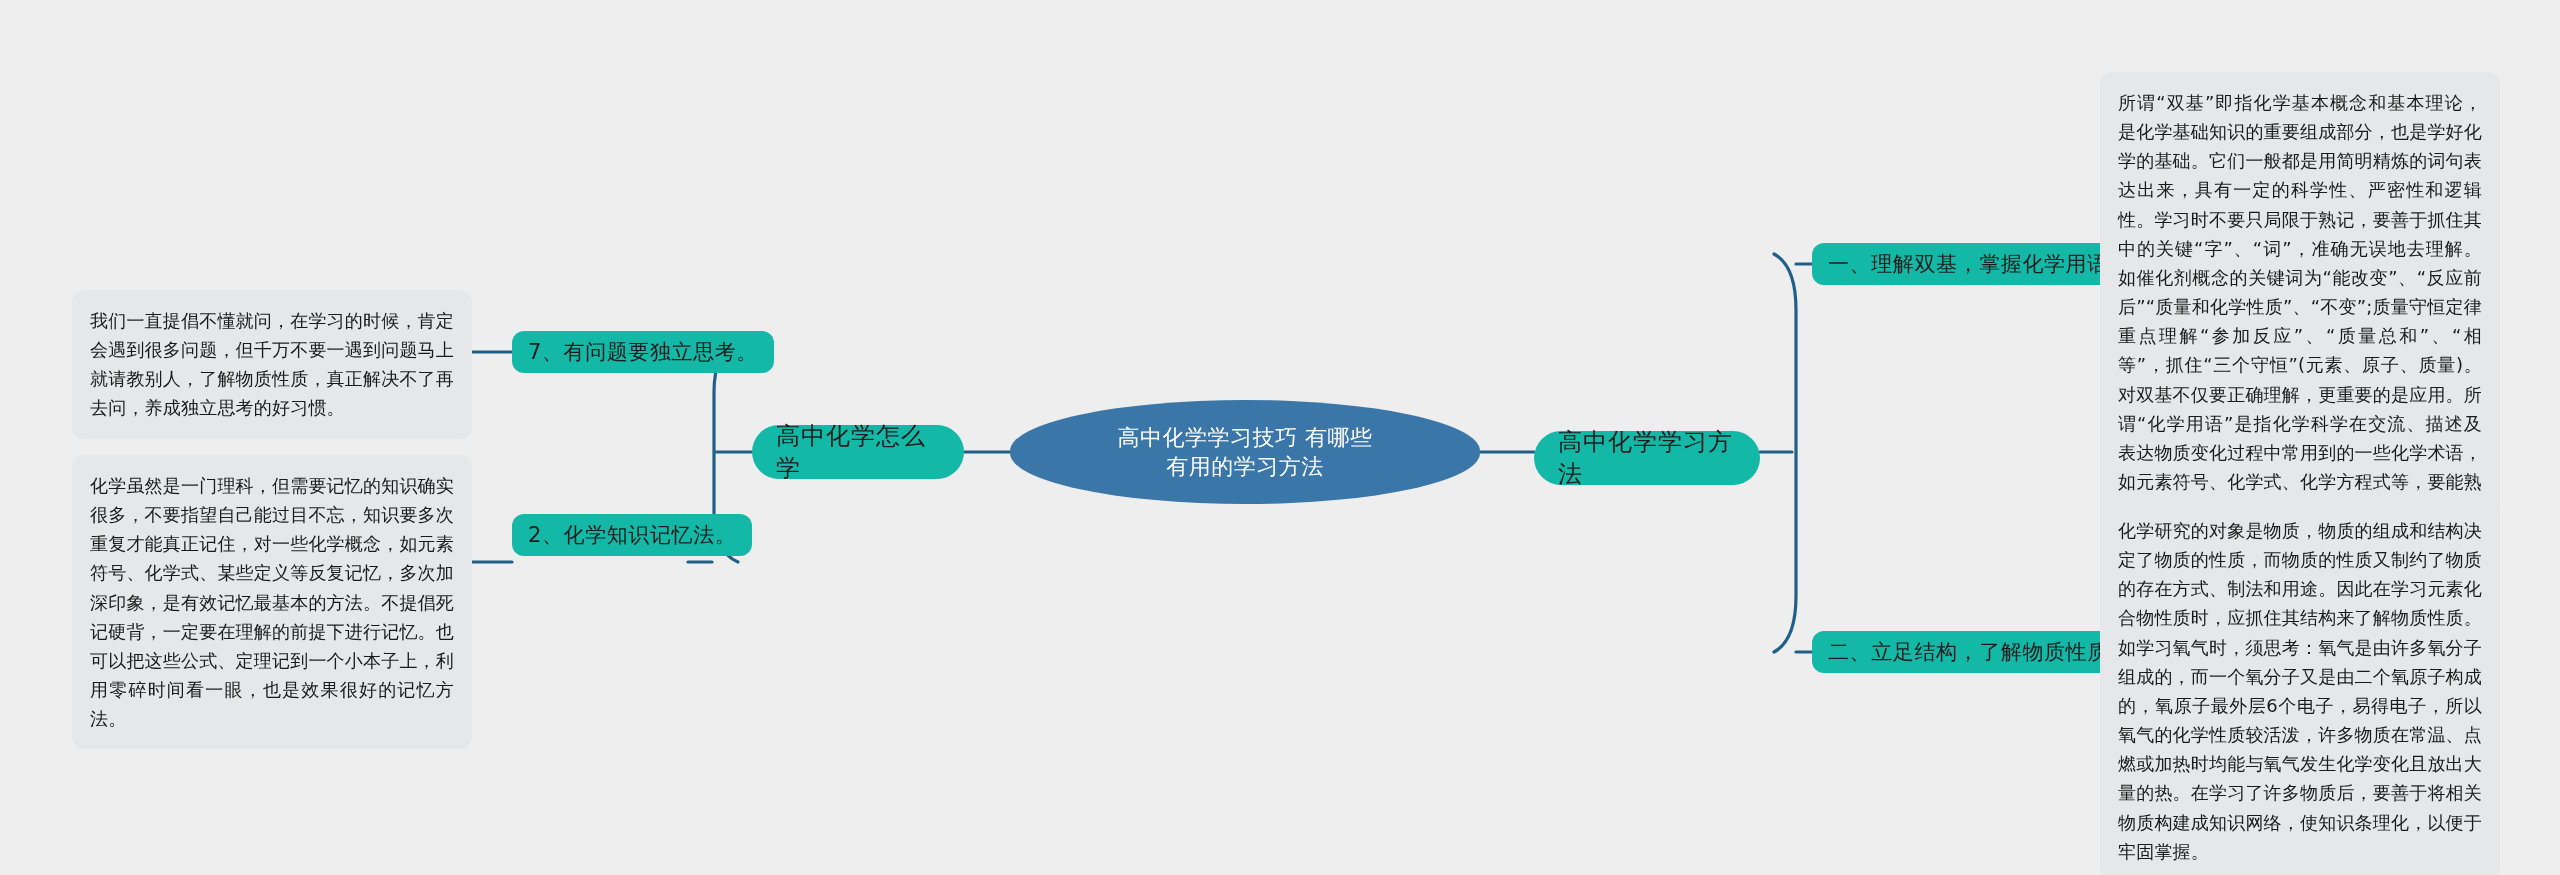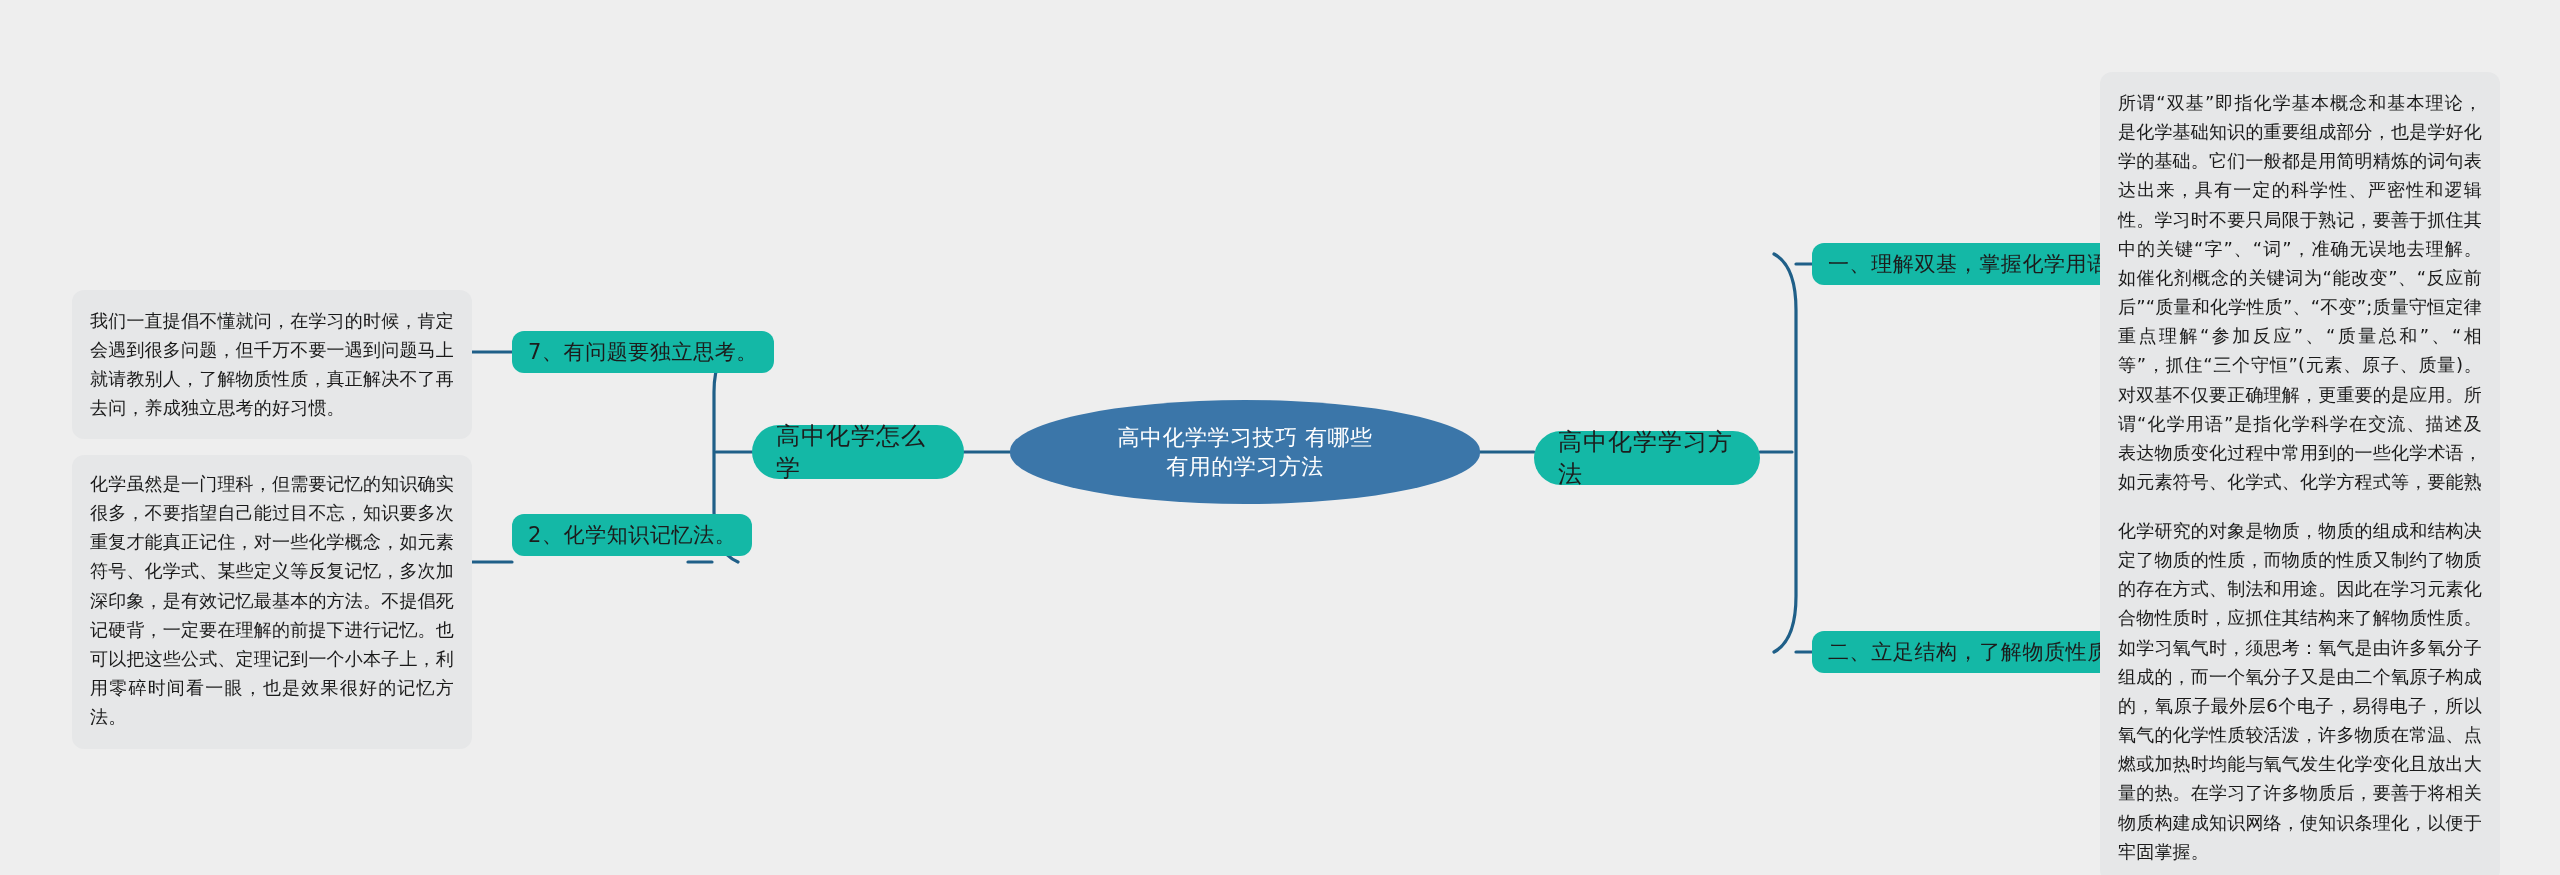--- a/index.html
+++ b/index.html
@@ -111,21 +111,20 @@
   }
   .tb-l1 {
     left: 72px;
     top: 290px;
     width: 400px;
   }
   .tb-l2 {
     left: 72px;
     top: 455px;
     width: 400px;
-    font-family: Liberation Mono, monospace;
   }
   .tb-r1 {
     left: 2100px;
     top: 72px;
     width: 400px;
   }
   .tb-r2 {
     left: 2100px;
     top: 500px;
     width: 400px;

